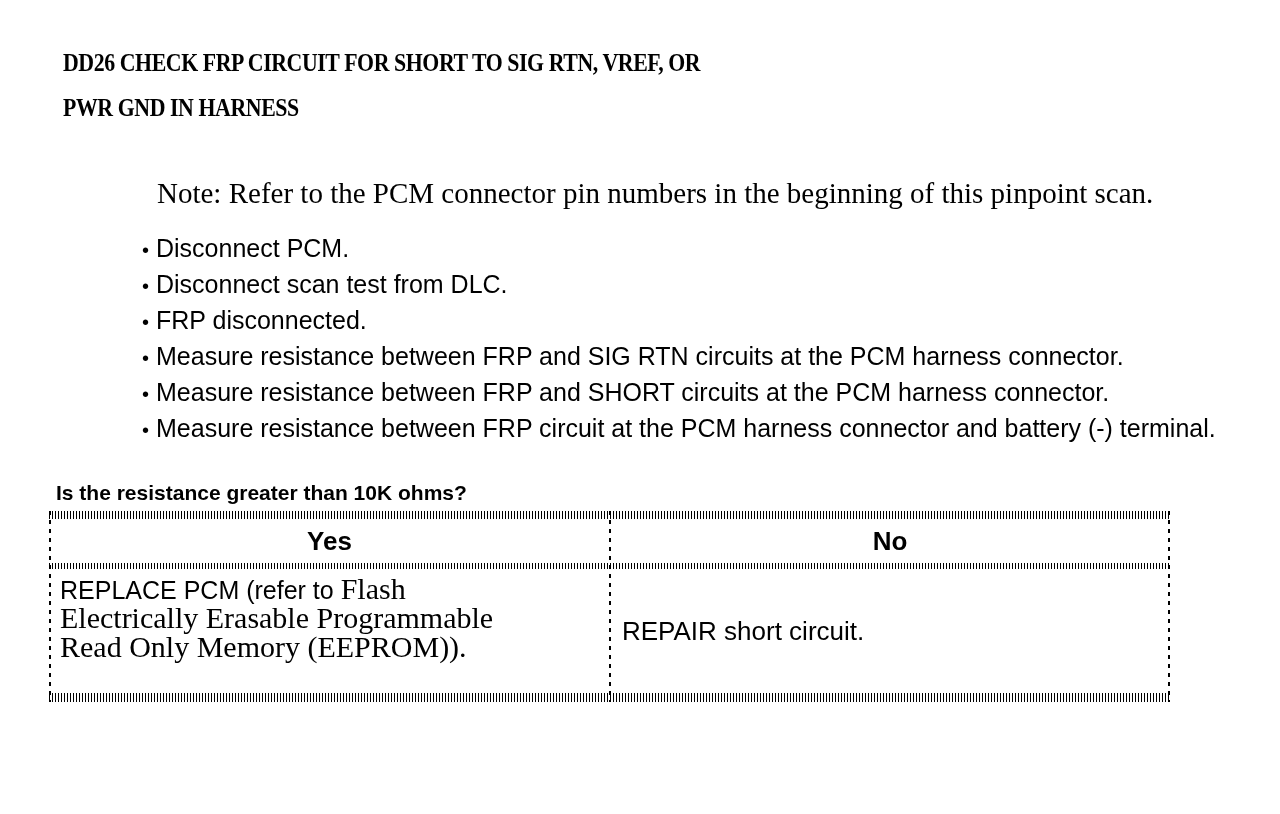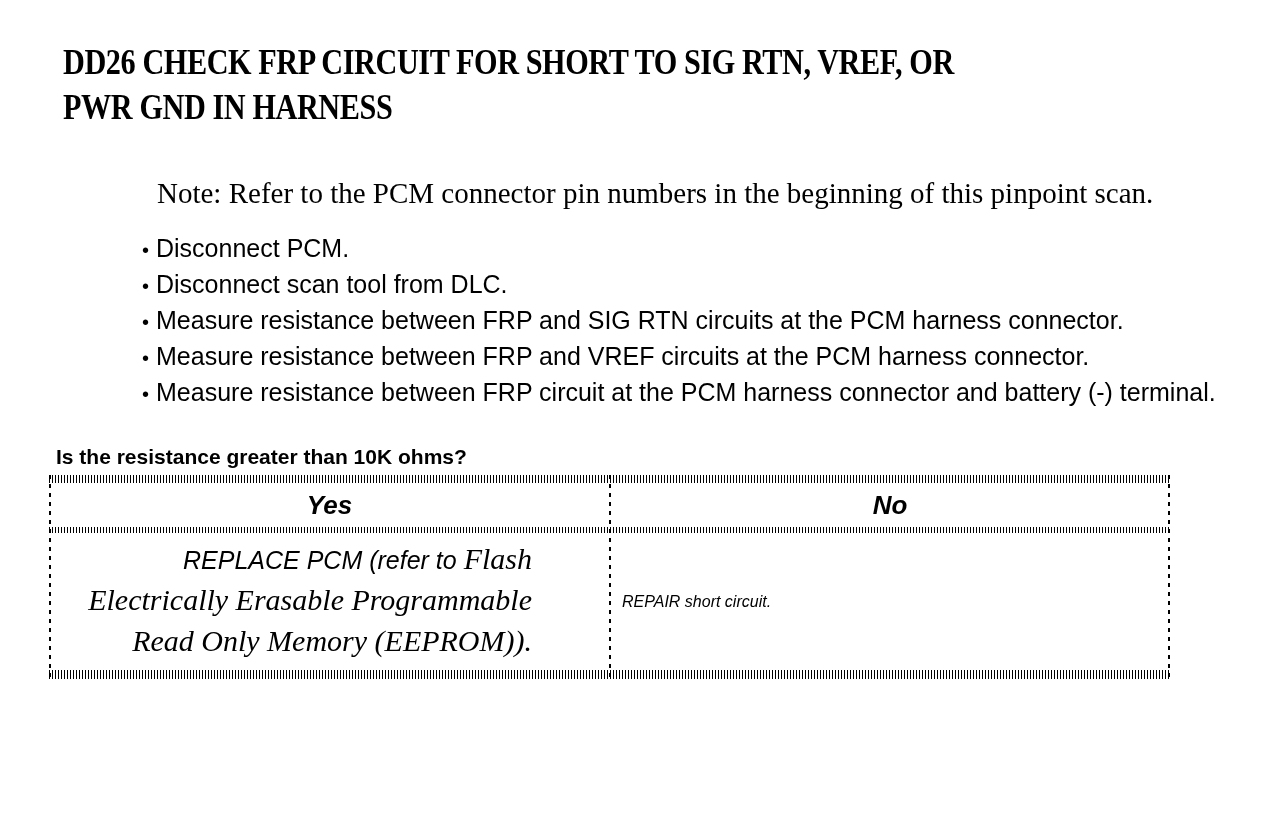--- a/index.html
+++ b/index.html
@@ -14,21 +14,21 @@
     overflow: hidden;
     font-family: "Liberation Sans", "DejaVu Sans", sans-serif;
   }
   .page { position: relative; width: 1280px; height: 814px; }
 
   
   .title {
     margin: 40px 0 0 63px;
     font-family: "Liberation Serif", "DejaVu Serif", serif;
     font-weight: bold;
-    font-size: 36px;
+    font-size: 26px;
     letter-spacing: -0.5px;
   }
   .title-line {
     display: block;
     white-space: nowrap;
     transform: scaleX(0.84);
     transform-origin: left top;
     line-height: 45px;
   }
 
@@ -73,48 +73,47 @@
     position: relative;
     margin: 4px 0 0 49px;
     width: 1121px;
   }
   .hrule {
     height: 8px;
     background-image: repeating-linear-gradient(90deg, #000 0 1px, transparent 1px 3px);
   }
   .hrule.mid { height: 6px; }
   .hrule.bottom { height: 9px; }
-  .row { display: flex; font-style: italic; }
+  .row { display: flex; }
   .header-row { height: 44px; align-items: center; }
   .hcell {
     font-weight: bold;
     font-size: 26px;
     text-align: center;
   }
   .hcell.yes { width: 561px; }
   .hcell.no { flex: 1; }
   .body-row { min-height: 124px; }
   .bcell { box-sizing: border-box; }
   .bcell.yes {
     width: 561px;
     padding: 6px 78px 8px 11px;
     font-size: 25px;
-    line-height: 40px;
-    text-align: right;
+    line-height: 28px;
   }
   .serif-ref {
     font-family: "Liberation Serif", "DejaVu Serif", serif;
     font-size: 30px;
   }
   .bcell.no {
     flex: 1;
     display: flex;
     align-items: center;
     padding-left: 12px;
-    font-size: 16px;
+    font-size: 26px;
   }
   .vrule {
     position: absolute;
     top: 0;
     bottom: 0;
     width: 2px;
     background-image: repeating-linear-gradient(180deg, #000 0 4px, transparent 4px 9px);
   }
   .vrule.left { left: 0; }
   .vrule.mid { left: 560px; }
@@ -127,23 +126,24 @@
 
   <h1 class="title">
     <span class="title-line">DD26 CHECK FRP CIRCUIT FOR SHORT TO SIG RTN, VREF, OR</span>
     <span class="title-line">PWR GND IN HARNESS</span>
   </h1>
 
   <p class="note"><span class="note-label">Note:</span><span> Refer to the PCM connector pin numbers in the beginning of this pinpoint scan.</span></p>
 
   <ul class="checklist">
     <li><span class="bullet">•</span><span>Disconnect PCM.</span></li>
-    <li><span class="bullet">•</span><span>Disconnect scan tool from DLC.</span></li>
+    <li><span class="bullet">•</span><span>Disconnect scan test from DLC.</span></li>
+    <li><span class="bullet">•</span><span>FRP disconnected.</span></li>
     <li><span class="bullet">•</span><span>Measure resistance between FRP and SIG RTN circuits at the PCM harness connector.</span></li>
-    <li><span class="bullet">•</span><span>Measure resistance between FRP and VREF circuits at the PCM harness connector.</span></li>
+    <li><span class="bullet">•</span><span>Measure resistance between FRP and SHORT circuits at the PCM harness connector.</span></li>
     <li><span class="bullet">•</span><span>Measure resistance between FRP circuit at the PCM harness connector and battery (-) terminal.</span></li>
   </ul>
 
   <p class="question">Is the resistance greater than 10K ohms?</p>
 
   <div class="rtable">
     <div class="hrule top"></div>
 
     <div class="row header-row">
       <div class="hcell yes">Yes</div>

